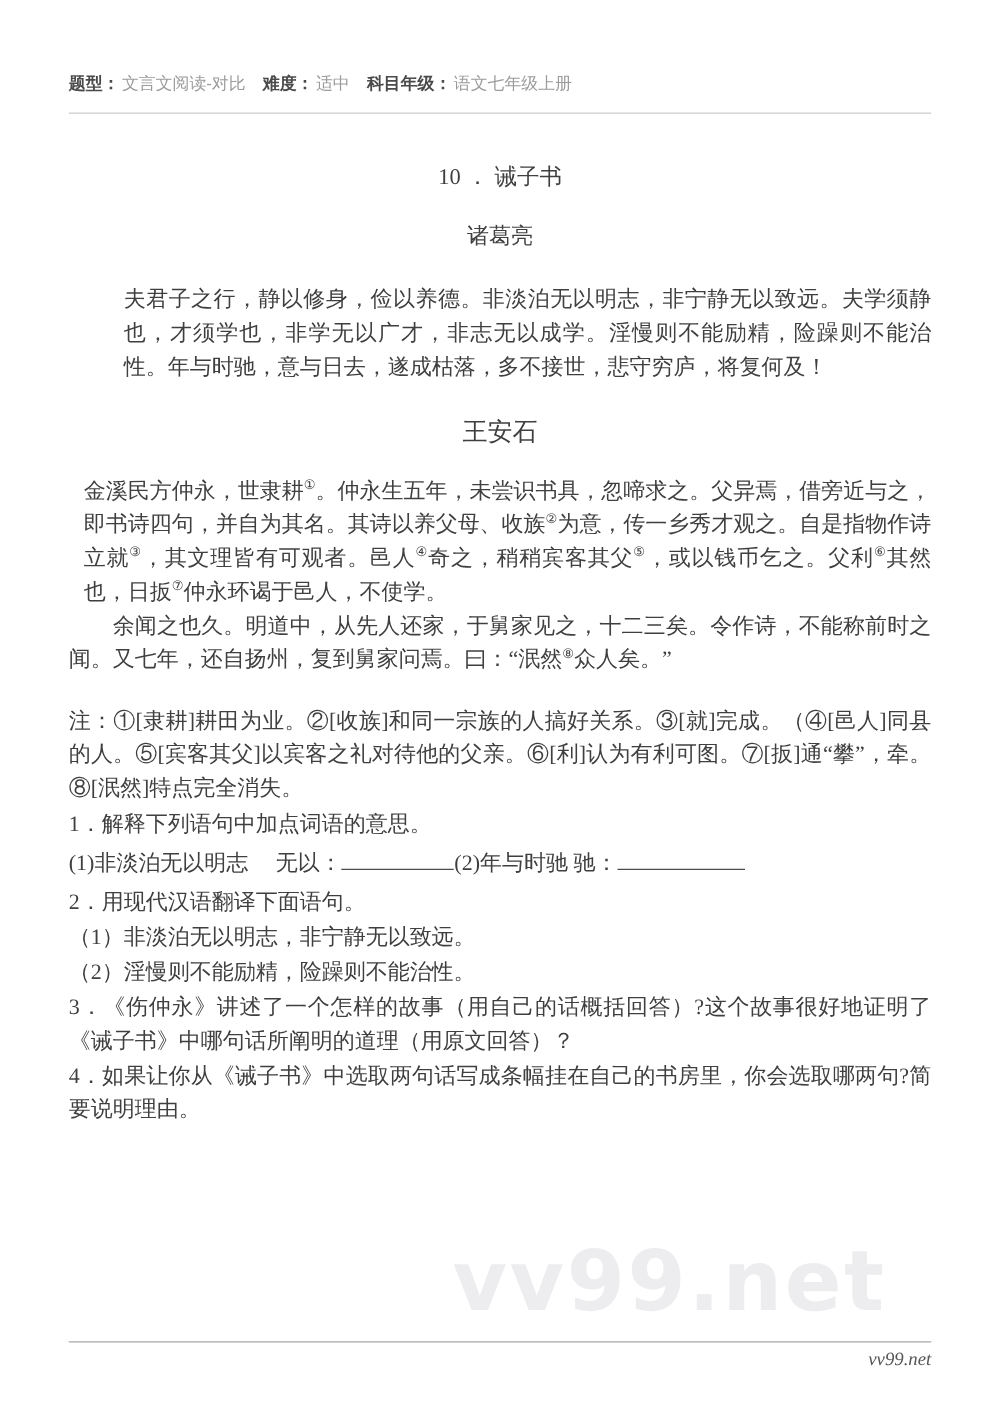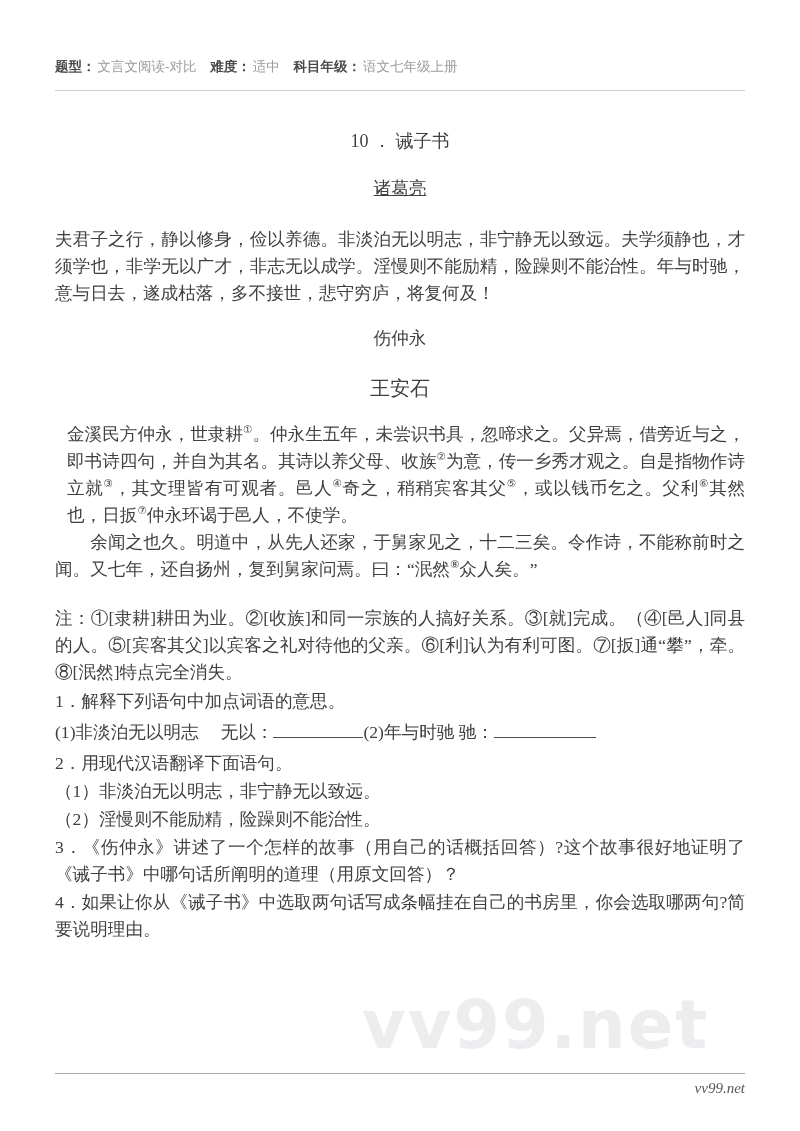--- a/index.html
+++ b/index.html
@@ -26,31 +26,31 @@
   .meta-field { margin-right: 10px; }
   .meta-label { font-weight: bold; color: #4a4a4a; margin-right: 2px; }
   .rule {
     border: none;
     border-top: 1px solid #cdcdcd;
     margin: 13px 0 0 0;
   }
   
   .center { text-align: center; font-weight: normal; }
   .doc-title { font-size: 18px; line-height: 22px; margin: 39px 0 12px 0; }
-  .author1   { font-size: 17.6px; line-height: 22px; margin: 25px 0 0 0; text-decoration: underline; }
+  .author1   { font-size: 17.6px; line-height: 22px; margin: 25px 0 0 0; }
   .heading2  { font-size: 17.6px; line-height: 22px; margin: 20px 0 0 0; }
   .author2   { font-size: 20px; line-height: 22px; margin: 28px 0 0 0; }
   
   .para {
     font-size: 17.6px;
     line-height: 27px;
     text-align: justify;
     margin: 0;
   }
-  .p1    { margin-top: 27px; }
+  .p1    { margin-top: 27px; margin-left: 44px; }
   .p2    { margin-top: 22px; margin-left: 12px; }
   .p3    { }
   .notes { margin-top: 22px; }
   .indent { text-indent: 2em; }
   sup { font-size: 10.5px; line-height: 0; vertical-align: super; }
   
   .questions { margin-top: 2px; }
   .questions .q {
     font-size: 17.6px;
     line-height: 27px;
@@ -105,21 +105,20 @@
     <span class="meta-field"><span class="meta-label">科目年级：</span><span class="meta-value">语文七年级上册</span></span>
   </div>
 
   <hr class="rule">
 
   <h1 class="center doc-title">10 ． 诫子书</h1>
   <div class="center author1">诸葛亮</div>
 
   <p class="para p1">夫君子之行，静以修身，俭以养德。非淡泊无以明志，非宁静无以致远。夫学须静也，才须学也，非学无以广才，非志无以成学。淫慢则不能励精，险躁则不能治性。年与时驰，意与日去，遂成枯落，多不接世，悲守穷庐，将复何及！</p>
 
-  <div class="center heading2">伤仲永</div>
   <div class="center author2">王安石</div>
 
   <p class="para p2">金溪民方仲永，世隶耕<sup>①</sup>。仲永生五年，未尝识书具，忽啼求之。父异焉，借旁近与之，即书诗四句，并自为其名。其诗以养父母、收族<sup>②</sup>为意，传一乡秀才观之。自是指物作诗立就<sup>③</sup>，其文理皆有可观者。邑人<sup>④</sup>奇之，稍稍宾客其父<sup>⑤</sup>，或以钱币乞之。父利<sup>⑥</sup>其然也，日扳<sup>⑦</sup>仲永环谒于邑人，不使学。</p>
   <p class="para p3 indent">余闻之也久。明道中，从先人还家，于舅家见之，十二三矣。令作诗，不能称前时之闻。又七年，还自扬州，复到舅家问焉。曰：“泯然<sup>⑧</sup>众人矣。”</p>
 
   <p class="para notes">注：①[隶耕]耕田为业。②[收族]和同一宗族的人搞好关系。③[就]完成。（④[邑人]同县的人。⑤[宾客其父]以宾客之礼对待他的父亲。⑥[利]认为有利可图。⑦[扳]通“攀”，牵。⑧[泯然]特点完全消失。</p>
 
   <div class="questions">
     <p class="q">1．解释下列语句中加点词语的意思。</p>
     <p class="q q-gap">(1)非淡泊无以明志　 无以：<span class="blank" style="width: 90px;"></span>(2)年与时驰 驰：<span class="blank" style="width: 102px;"></span></p>

